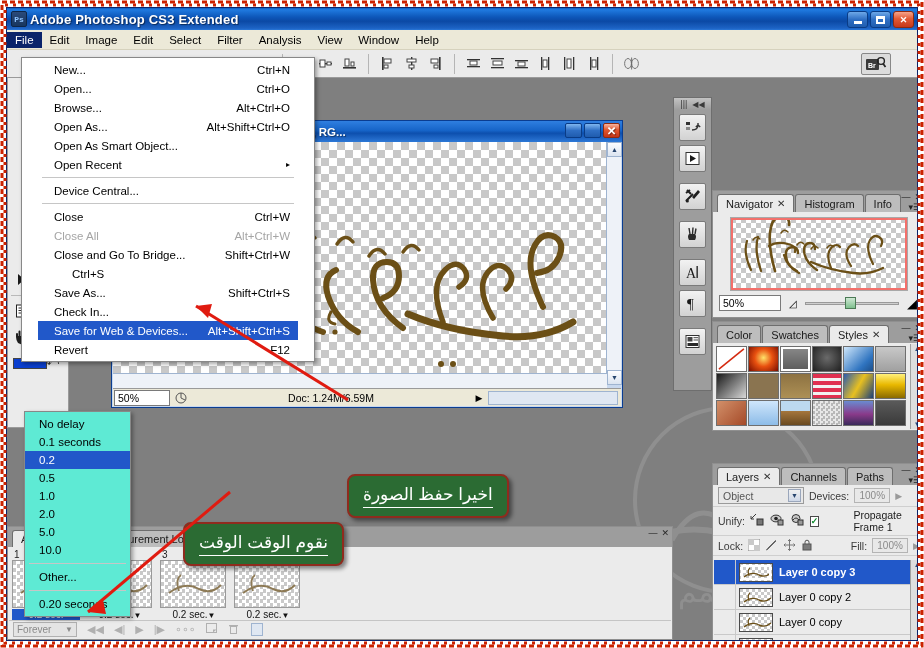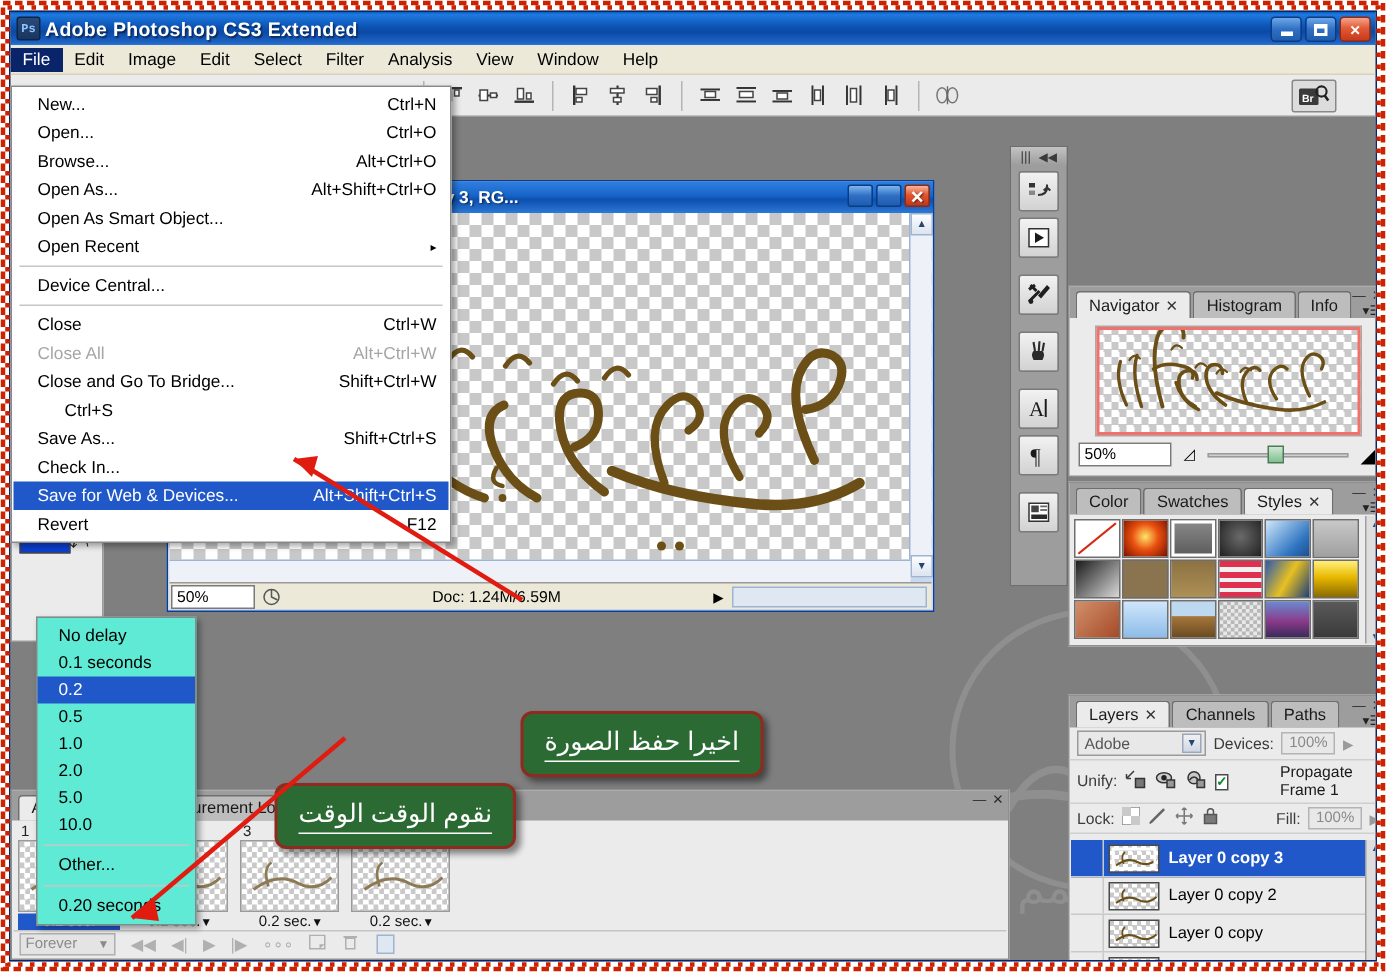--- a/index.html
+++ b/index.html
@@ -172,25 +172,25 @@
     background:#ece9d8; border-top:1px solid #9a9a9a;
     display:flex;align-items:center; font-size:10.5px;
   }
   #docstatus .zoombox {
     width:56px;height:16px;background:#fff;border:1px solid #7a7a7a;
     display:flex;align-items:center;padding-left:3px;margin-left:1px;
   }
   #docstatus .docinfo { flex:1; text-align:center; }
   
   #filemenu {
-    position:absolute; left:0; top:49px; width:294px;
+    position:absolute; left:14px; top:49px; width:294px;
     background:#fff; border:1px solid #888;
     box-shadow:2px 2px 4px rgba(0,0,0,.35);
     z-index:500; font-size:11.5px;
-    padding:2px 1px;
+    padding:2px 16px;
   }
   #filemenu .row {
     height:19px; display:flex; align-items:center;
     padding:0 8px 0 16px; color:#000; white-space:nowrap;
   }
   #filemenu .row .lbl { flex:1; }
   #filemenu .row .sc { color:#000; padding-left:18px; }
   #filemenu .row.disabled .lbl, #filemenu .row.disabled .sc { color:#a5a5a5; }
   #filemenu .row.hl { background:#2158c9; color:#fff; }
   #filemenu .row.hl .sc { color:#fff; }
@@ -804,21 +804,21 @@
           </div>
           <div class="pal-ctl">
             <span>—</span>
             <span>✕</span>
           </div>
           <div class="pal-menu">▾☰</div>
         </div>
 
         <div class="lrow1">
           <div class="blendsel">
-            <span>Adobe</span>
+            <span>Object</span>
             <span class="arw">▼</span>
           </div>
           <span>Devices:</span>
           <div class="opacity-box">100%</div>
           <span style="color:#9a9a9a;font-size:9px;">▶</span>
         </div>
 
         <div class="lrow2">
           <span>Unify:</span>
           <span>

